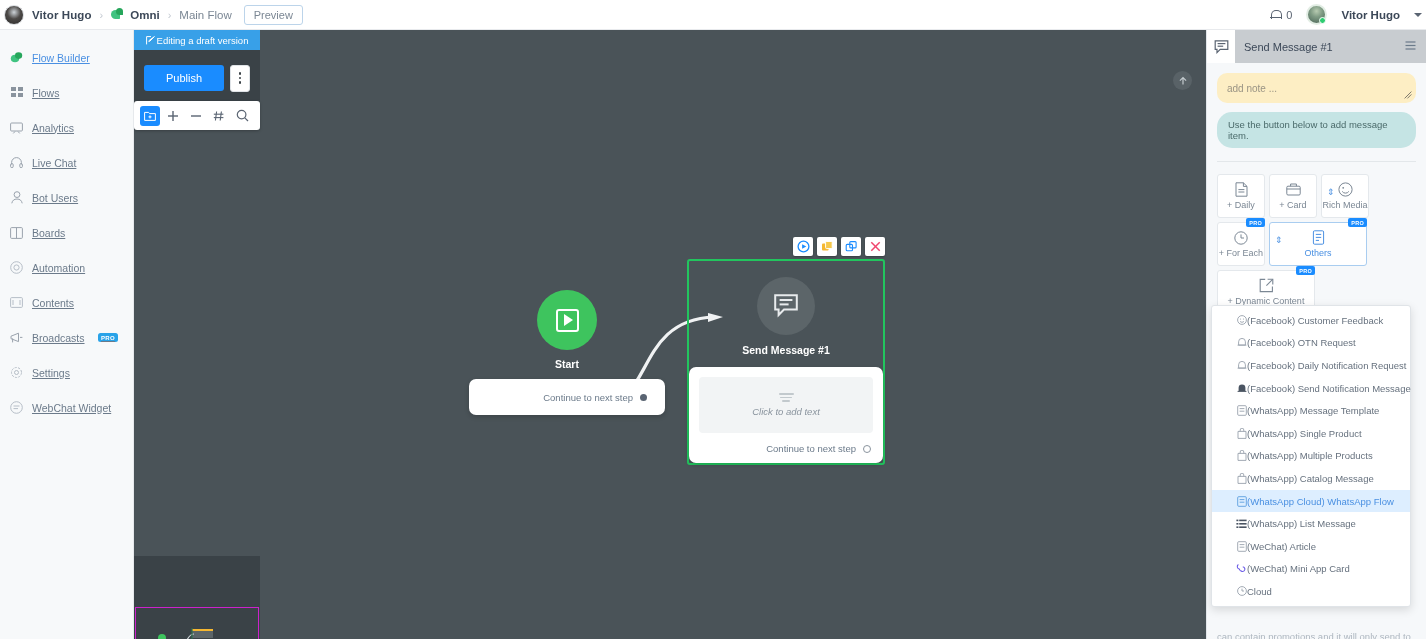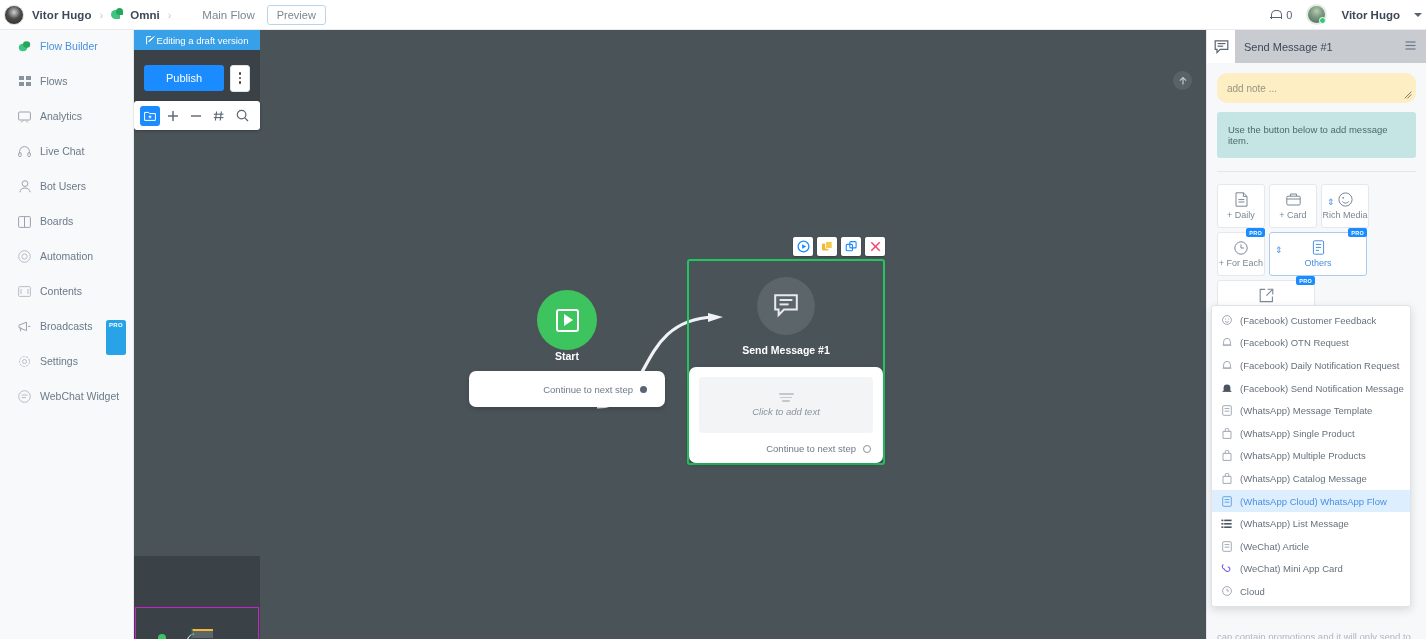--- a/index.html
+++ b/index.html
@@ -28,21 +28,21 @@
   .crumb-sep { color: #c4cad2; font-size: 11px; margin: 0 8px; }
   .omni-dot {
     width: 13px; height: 13px; position: relative; flex:0 0 auto;
   }
   .omni-dot::before, .omni-dot::after {
     content:""; position:absolute; border-radius: 50% 50% 8% 50%;
   }
   .omni-dot::before { width: 9px; height: 9px; background: #3fc380; left: 0; top: 2px; }
   .omni-dot::after  { width: 7px; height: 7px; background: #26a65b; left: 5px; top: 0; }
   .crumb-omni { font-size: 11.5px; font-weight: bold; color: #3c4858; margin-left: 6px; }
-  .crumb-flow { font-size: 11.5px; color: #7b8794; margin-left: 23px; }
+  .crumb-flow { font-size: 11.5px; color: #7b8794; }
   .preview-btn {
     margin-left: 12px; font-size: 11px; color: #7b8794;
     border: 1px solid #bcd4ea; border-radius: 3px;
     padding: 3px 9px; background: #fff; cursor: pointer;
   }
   .topbar-right { margin-left: auto; display: flex; align-items: center; gap: 14px; }
   .bell-wrap { display: flex; align-items: center; gap: 5px; color: #5a6472; font-size: 11px; }
   .bell { width: 11px; height: 12px; position: relative; display:inline-block; }
   .bell::before {
     content:""; position:absolute; left:1px; top:1px; width:9px; height:8px;
@@ -67,22 +67,22 @@
     border-top: 4px solid #5a6472;
   }
 
   
   .sidebar {
     position: absolute; top: 30px; left: 0; width: 134px; height: 609px;
     background: #f7f9fa; border-right: 1px solid #e6e9ec;
     padding-top: 10px; z-index: 30;
   }
   .side-item {
-    height: 35px; display: flex; gap: 9px;
-    padding-left: 18px; font-size: 10.5px; color: #6b7a8a; cursor: pointer;
+    height: 35px; display: flex; align-items: center; gap: 9px;
+    padding-left: 10px; font-size: 10.5px; color: #6b7a8a; cursor: pointer; text-decoration: underline;
   }
   .side-item.active { color: #4a90e2; }
   .side-icon { width: 13px; height: 13px; flex: 0 0 auto; display:flex; align-items:center; justify-content:center; }
   .side-icon svg { display: block; }
   .pro-badge {
     background: #29a3e8; color: #fff; font-size: 6px; font-weight: bold;
     border-radius: 2.5px; padding: 1.5px 3.5px; letter-spacing: .3px; margin-left: 4px;
   }
 
   
@@ -142,21 +142,21 @@
   .start-circle .play {
     width: 23px; height: 23px; border: 2.4px solid #ffffff; border-radius: 3px;
     display: flex; align-items: center; justify-content: center;
   }
   .start-circle .play::after {
     content: ""; width: 0; height: 0;
     border-left: 9px solid #ffffff; border-top: 6px solid transparent; border-bottom: 6px solid transparent;
     margin-left: 2.5px;
   }
   .node-label-start {
-    text-align: center; color: #ffffff; font-size: 10.5px; font-weight: bold; margin-top: 0;
+    text-align: center; color: #ffffff; font-size: 10.5px; font-weight: bold; margin-top: 8px;
   }
   .start-card {
     margin-top: 9px; background: #ffffff; border-radius: 7px; height: 36px;
     display: flex; align-items: center; justify-content: flex-end;
     padding-right: 18px; gap: 7px;
     box-shadow: 0 2px 5px rgba(0,0,0,.18);
   }
   .start-card .lbl { font-size: 9.5px; color: #6b7a8a; }
   .dot-filled { width: 7px; height: 7px; border-radius: 50%; background: #5a6472; }
 
@@ -229,22 +229,22 @@
   .rp-body { padding: 10px; }
   .note-box {
     background: #fdeec4; border-radius: 10px; height: 30px;
     display: flex; align-items: center; padding: 0 10px;
     font-size: 10px; color: #9a9484; position: relative; cursor: text;
   }
   .note-resize {
     position: absolute; right: 4px; bottom: 2px; font-size: 9px; color: #7f7a6c; transform: rotate(0deg);
   }
   .info-box {
-    background: #c5e4e4; border-radius: 3px; margin-top: 9px;
-    height: 46px; display: flex; align-items: center; padding: 12px 11px;
+    background: #c5e4e4; border-radius: 15px; margin-top: 9px;
+    height: 36px; display: flex; align-items: center; padding: 12px 11px;
     font-size: 9.5px; color: #4a6a6a;
   }
   .rp-divider { height: 1px; background: #e3e7ea; margin: 13px 0 12px; }
   .btn-grid { display: flex; flex-wrap: wrap; gap: 4px; }
   .gbtn {
     position: relative; background: #ffffff; border: 1px solid #e4e8ec;
     border-radius: 3px; height: 44px;
     display: flex; flex-direction: column; align-items: center; justify-content: center; gap: 3px;
     font-size: 9px; color: #7b8794; cursor: pointer; overflow: visible;
   }
@@ -266,22 +266,22 @@
     font-size: 9.5px; color: #aeb7c0; line-height: 1.55;
   }
 
   
   .dropdown {
     position: absolute; left: 1211px; top: 305px; width: 200px;
     background: #ffffff; border: 1px solid #e0e4e8; border-radius: 3px;
     box-shadow: 0 3px 10px rgba(0,0,0,.13); z-index: 60; padding: 3px 0;
   }
   .dd-item {
-    height: 22.6px; display: flex; align-items: center; gap: 8px;
-    padding: 0 9px; font-size: 9.5px; color: #66717e; cursor: pointer; white-space: nowrap;
+    height: 22.6px; display: flex; align-items: center; gap: 0;
+    padding: 0 24px; font-size: 9.5px; color: #66717e; cursor: pointer; white-space: nowrap;
   }
   .dd-item.sel { background: #ddeeff; color: #4a90e2; }
   .dd-ico { width: 11px; display: flex; align-items: center; justify-content: center; flex: 0 0 auto; }
 </style>
 </head>
 <body>
 
 <div id="app">
 
   <div class="topbar">

